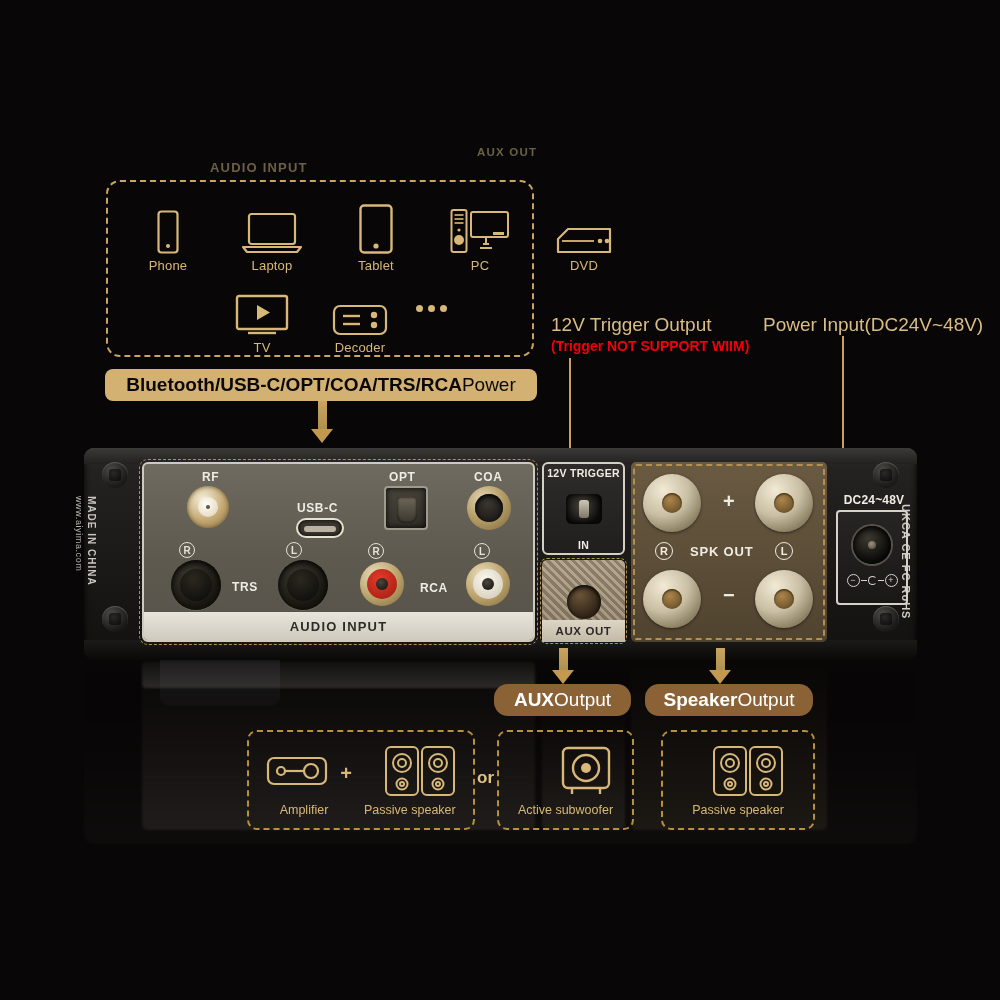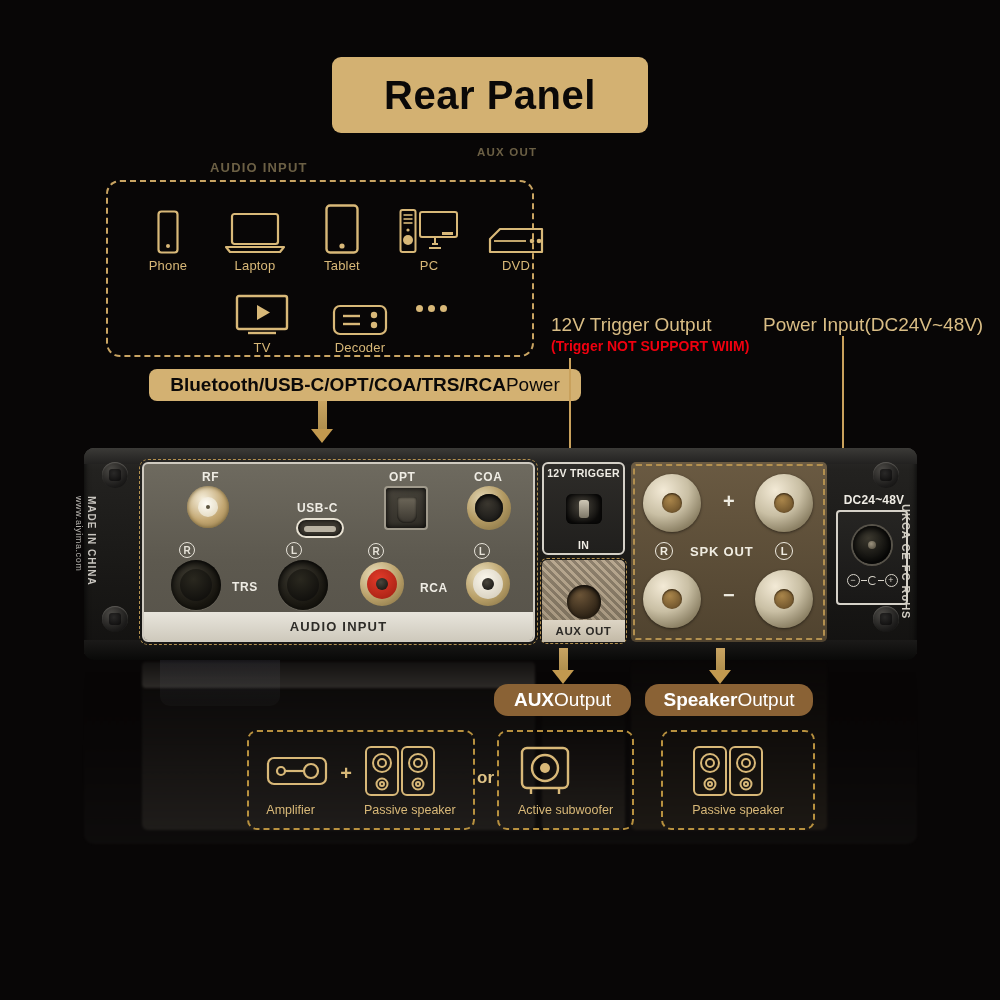--- a/index.html
+++ b/index.html
@@ -20,36 +20,36 @@
   .title-banner span {
     font-size: 40px; font-weight: bold; color: #0b0908; letter-spacing: .5px;
   }
 
   
   .devices-box {
     position: absolute; left: 106px; top: 180px; width: 428px; height: 177px;
     border: 2px dashed #c9a462; border-radius: 14px;
   }
   .dev-row { position: absolute; display: flex; }
-  .dev-row-1 { left: 18px; top: 16px; gap: 3px; align-items: flex-end; }
+  .dev-row-1 { left: 18px; top: 16px; gap: 20px; align-items: flex-end; }
   .dev-row-2 { left: 112px; top: 98px; gap: 14px; align-items: flex-start; }
   .dev {
     width: 84px; display: flex; flex-direction: column;
     align-items: center; justify-content: flex-end;
   }
   .dev .glyph { height: 56px; display: flex; align-items: flex-end; justify-content: center; }
   .dev .lbl { font-size: 13px; color: #d8b878; margin-top: 4px; letter-spacing: .2px; }
   .dots { display: flex; gap: 5px; align-items: center; height: 56px; }
   .dots i { width: 7px; height: 7px; border-radius: 50%; background: #d8b878; display: block; }
 
   
   .pill {
     position: absolute; background: #d3b172; border-radius: 8px;
     display: flex; align-items: center; justify-content: center;
-    color: #0b0908; white-space: nowrap; margin-left: 44px;
+    color: #0b0908; white-space: nowrap;
   }
   .pill-input { left: 105px; top: 369px; width: 432px; height: 32px; font-size: 19px; }
   .pill-input b { font-weight: bold; }
   .pill-input i { font-style: normal; font-weight: normal; }
 
   .pill-brown {
     position: absolute; background: #8a6235; border-radius: 14px;
     display: flex; align-items: center; justify-content: center;
     color: #ffffff; white-space: nowrap; font-size: 19px;
   }
@@ -374,38 +374,35 @@
   .eq-box {
     position: absolute; border: 2px dashed #b8913f; border-radius: 10px;
   }
   .eq-left   { left: 247px; top: 730px; width: 228px; height: 100px; }
   .eq-mid    { left: 497px; top: 730px; width: 137px; height: 100px; }
   .eq-right  { left: 661px; top: 730px; width: 154px; height: 100px; }
   .eq-inner {
     position: absolute; inset: 0; display: flex; align-items: center; justify-content: center;
     gap: 12px;
   }
-  .eq-item { display: flex; flex-direction: column; align-items: flex-start; }
+  .eq-item { display: flex; flex-direction: column; align-items: flex-end; }
   .eq-item .glyph { height: 54px; display: flex; align-items: center; justify-content: center; }
   .eq-item .lbl { font-size: 12.5px; color: #d8b878; margin-top: 5px; white-space: nowrap; }
   .eq-plus { color: #d8b878; font-size: 20px; font-weight: bold; align-self: center; margin-bottom: 14px; }
   .or-text {
     position: absolute; left: 477px; top: 768px; color: #e0c386;
     font-size: 17px; font-weight: bold;
   }
   svg { display: block; }
 </style>
 </head>
 <body>
 
 <div id="stage">
 
-  <div class="title-banner">
-    <span>Rear Panel</span>
-  </div>
 
   <div class="devices-box">
     <div class="dev-row dev-row-1">
 
       <div class="dev">
         <div class="glyph">
           <svg width="22" height="44" viewBox="0 0 22 44">
               <rect x="1.5" y="1.5" width="19" height="41" rx="3" fill="none" stroke="#d8b878" stroke-width="2.2"></rect>
               <circle cx="11" cy="36" r="2" fill="#d8b878"></circle>
             </svg>

